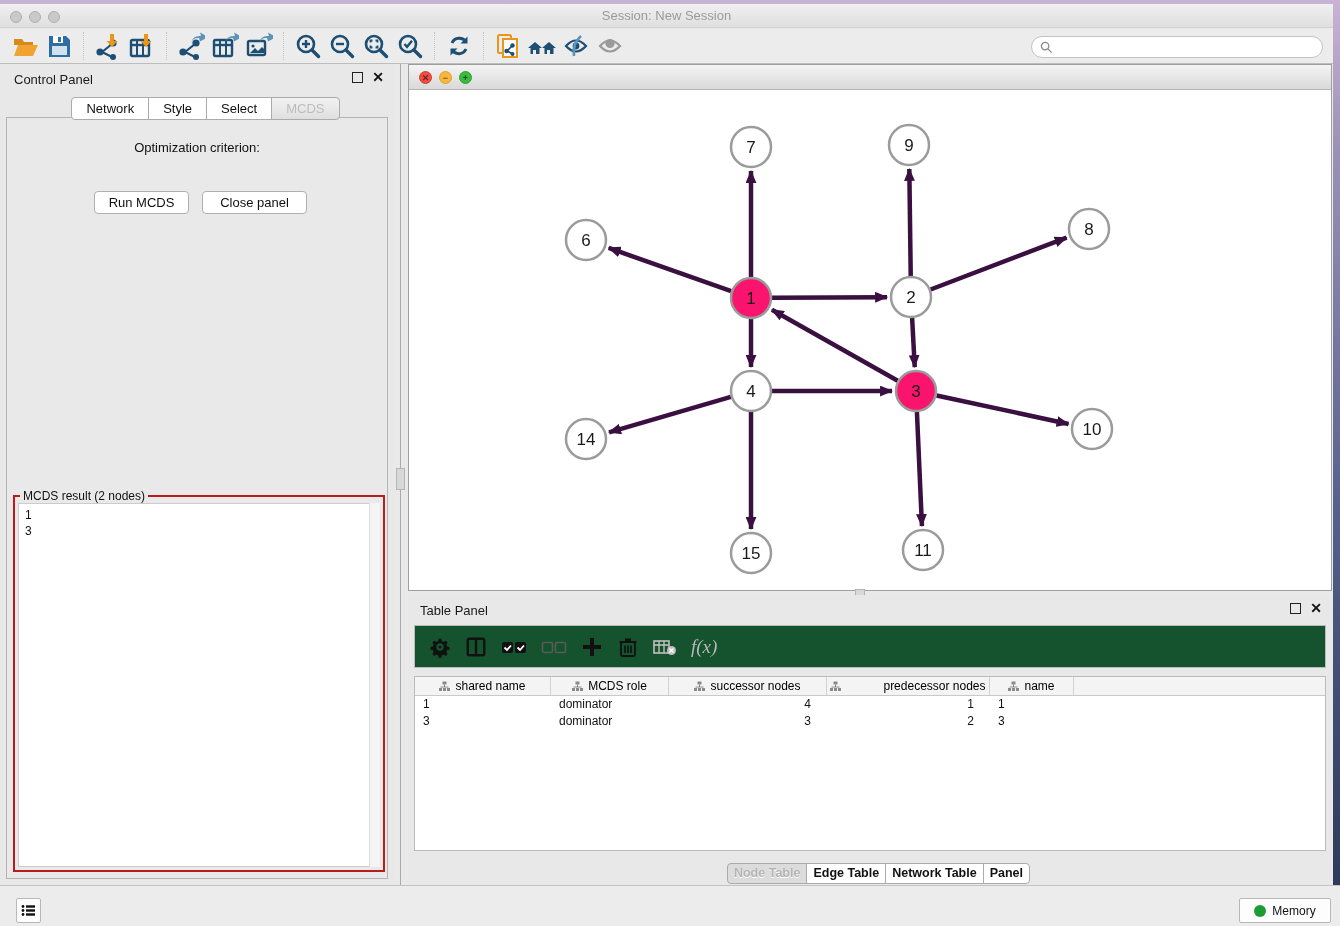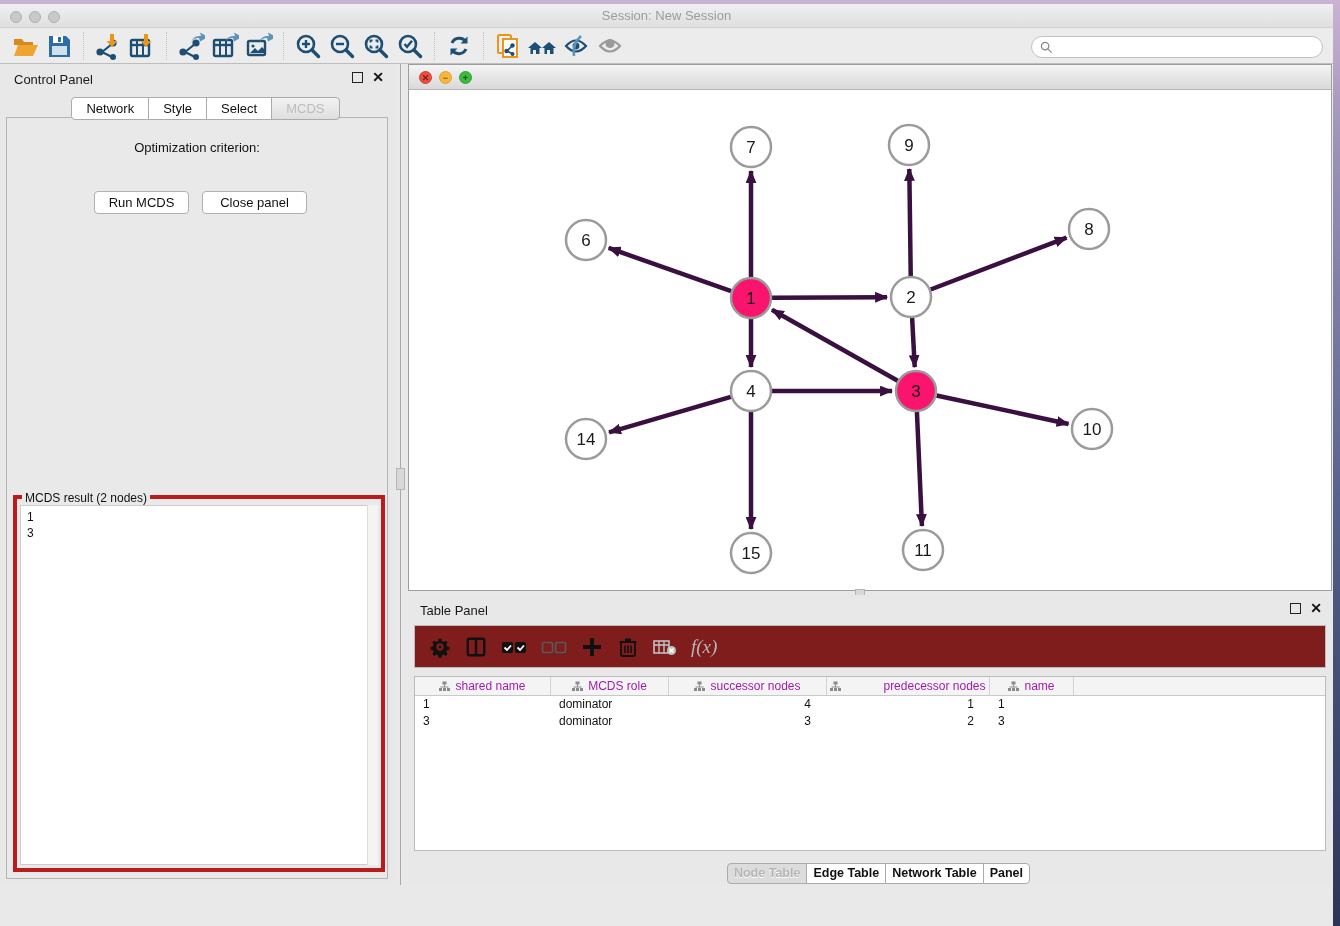--- a/index.html
+++ b/index.html
@@ -39,21 +39,21 @@
   .dropdown { position:absolute; top:95px; left:44px; width:310px; height:23px; background:#fff;
               border:1px solid #b0b0b0; border-radius:4px; font-size:13px; color:#111;
               display:flex; align-items:center; padding:0 8px; }
   .dropdown .dd-text { flex:1; }
   .stepper { display:flex; flex-direction:column; gap:2px; align-items:center; }
   .stepper i { width:0; height:0; border-left:4px solid transparent; border-right:4px solid transparent; }
   .stepper .up { border-bottom:5px solid #555; }
   .stepper .dn { border-top:5px solid #555; }
   .btn { position:absolute; height:23px; background:#fff; border:1px solid #b0b0b0; border-radius:4px;
          font-size:13px; color:#111; text-align:center; line-height:21px; }
-  .fieldset { position:absolute; left:13px; top:431px; width:372px; height:377px; border:4px solid #b91c1c; }
+  .fieldset { position:absolute; left:13px; top:431px; width:372px; height:377px; border:2px solid #b91c1c; }
   .legend { position:absolute; top:-8px; left:5px; background:#e9e9e9; padding:0 3px; font-size:12px; color:#111; }
   .result-area { position:absolute; left:3px; top:6px; right:3px; bottom:3px; background:#fff;
                  border:1px solid #ccc; font-size:12px; color:#111; padding:3px 6px; white-space:pre; line-height:16px; }
   .scrolltrack { position:absolute; right:3px; top:6px; width:11px; bottom:3px; background:#f4f4f4; border-left:1px solid #ddd; }
   .vsplit { position:absolute; left:400px; top:60px; width:1px; height:821px; background:#aaa; }
   .vgrab { position:absolute; left:396px; top:464px; width:9px; height:22px; background:#d8d8d8; border:1px solid #b5b5b5; }
 
   
   .netwin { position:absolute; left:408px; top:60px; width:924px; height:527px; background:#fff;
             border:1px solid #9e9e9e; }
@@ -64,25 +64,25 @@
         display:flex; align-items:center; justify-content:center; color:rgba(0,0,0,.55); }
   .tl.red { background:#ee4e42; border:1px solid #d33b30; }
   .tl.yel { background:#f6b73c; border:1px solid #e0a030; }
   .tl.grn { background:#3cb93f; border:1px solid #2fa232; }
   .canvas { position:absolute; left:0; top:25px; width:922px; height:500px; background:#fff; }
   .hgrab { position:absolute; left:855px; top:585px; width:10px; height:7px; background:#d8d8d8; border:1px solid #b5b5b5; }
 
   
   .tablepanel { position:absolute; left:408px; top:591px; width:924px; height:290px; background:#e8e8e8; }
   .tp-toolbar { position:absolute; left:6px; top:30px; width:912px; height:43px; border:1px solid #bbb;
-                background:#7f1d1d; display:flex; align-items:center; gap:14px; padding:0 14px; }
+                background:#14532d; display:flex; align-items:center; gap:14px; padding:0 14px; }
   .tpi { display:flex; align-items:center; justify-content:center; min-width:22px; height:26px; }
   .tbl { position:absolute; left:6px; top:81px; width:912px; height:175px; background:#fff; border:1px solid #bbb; overflow:hidden; }
   .tbl-head { display:flex; background:#f4f4f4; border-bottom:1px solid #c9c9c9; height:19px; }
-  .th { display:flex; align-items:center; justify-content:center; gap:5px; font-size:12px; color:#a21caf;
+  .th { display:flex; align-items:center; justify-content:center; gap:5px; font-size:12px; color:#000000;
         border-right:1px solid #d2d2d2; }
   .trow { display:flex; height:17px; font-size:12px; color:#111; }
   .td { padding:1px 8px; overflow:hidden; white-space:nowrap; }
   .bot-tabs { position:absolute; left:0; right:0; top:268px; display:flex; justify-content:center; }
   .bot-tabs .seg { padding:2px 6px; font-weight:bold; font-size:12.5px; }
   .bot-tabs .seg.active { background:#dcdcdc; color:#b5b5b5; text-shadow:0 1px 0 #fff; }
 
   
   .statusbar { position:absolute; left:0; top:881px; width:1340px; height:41px; background:#ececec; border-top:1px solid #c3c3c3; }
   .sb-btn { position:absolute; top:12px; height:25px; background:#fdfdfd; border:1px solid #b8b8b8; border-radius:2px;
@@ -468,14 +468,30 @@
         </div>
     </div>
     <div class="bot-tabs" id="table-tabs">
         <div class="seg active">Node Table</div>
         <div class="seg">Edge Table</div>
         <div class="seg">Network Table</div>
         <div class="seg">Panel</div>
       </div>
   </div>
 
+  <div class="statusbar">
+    <div class="sb-btn" style="left:16px; width:25px;">
+      <svg width="15" height="13" viewBox="0 0 15 13">
+        <circle cx="2" cy="2.5" r="1.4" fill="#111"></circle>
+          <rect x="5" y="1.3" width="9" height="2.4" fill="#111"></rect>
+        <circle cx="2" cy="6.5" r="1.4" fill="#111"></circle>
+          <rect x="5" y="5.3" width="9" height="2.4" fill="#111"></rect>
+        <circle cx="2" cy="10.5" r="1.4" fill="#111"></circle>
+          <rect x="5" y="9.3" width="9" height="2.4" fill="#111"></rect>
+      </svg>
+    </div>
+    <div class="sb-btn" style="right:9px; width:92px;">
+      <span class="memdot"></span>
+      <span>Memory</span>
+    </div>
+  </div>
 
 </div>
 
 </body></html>

